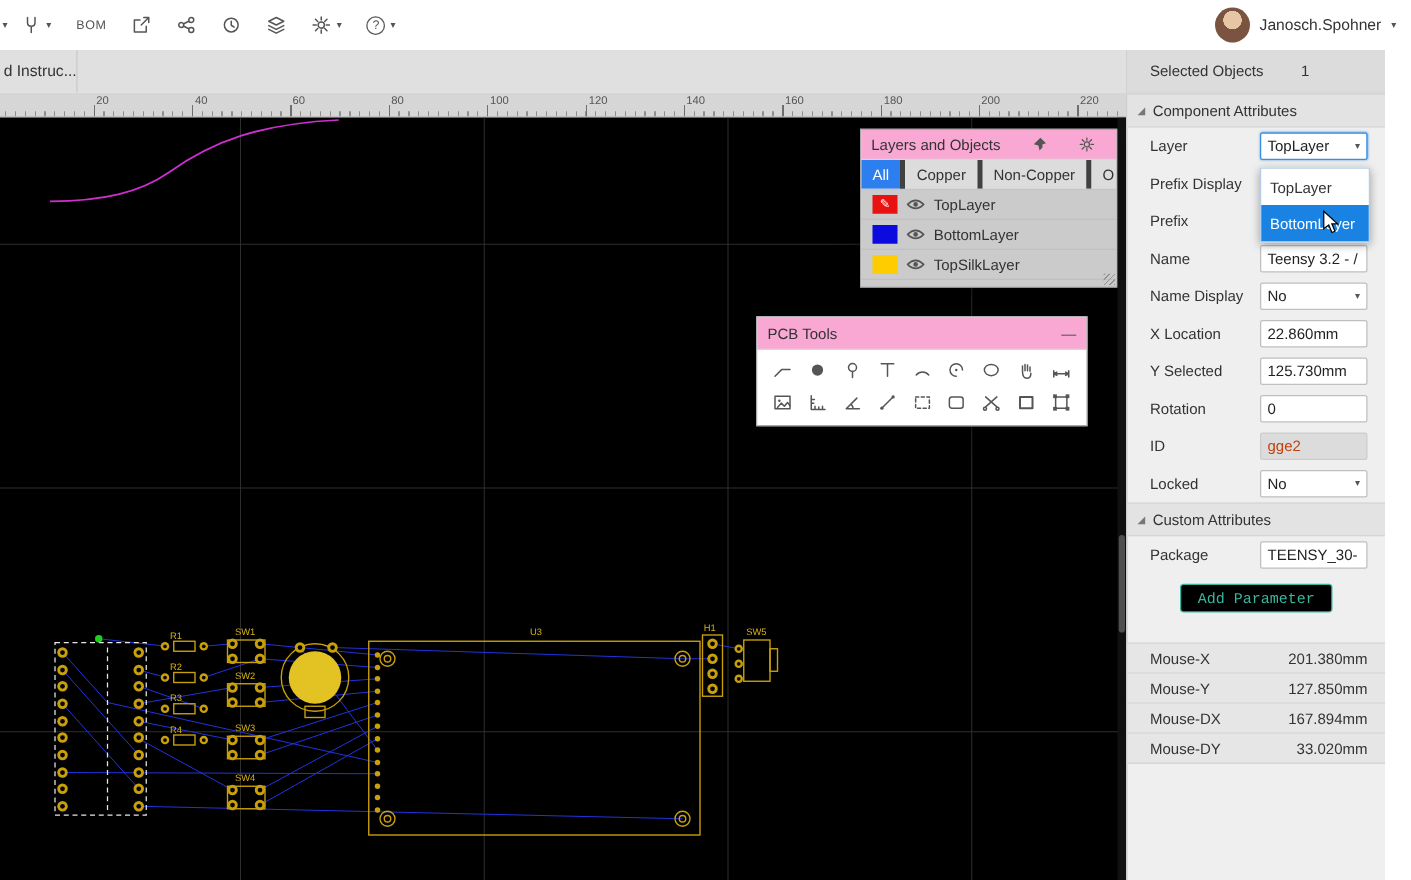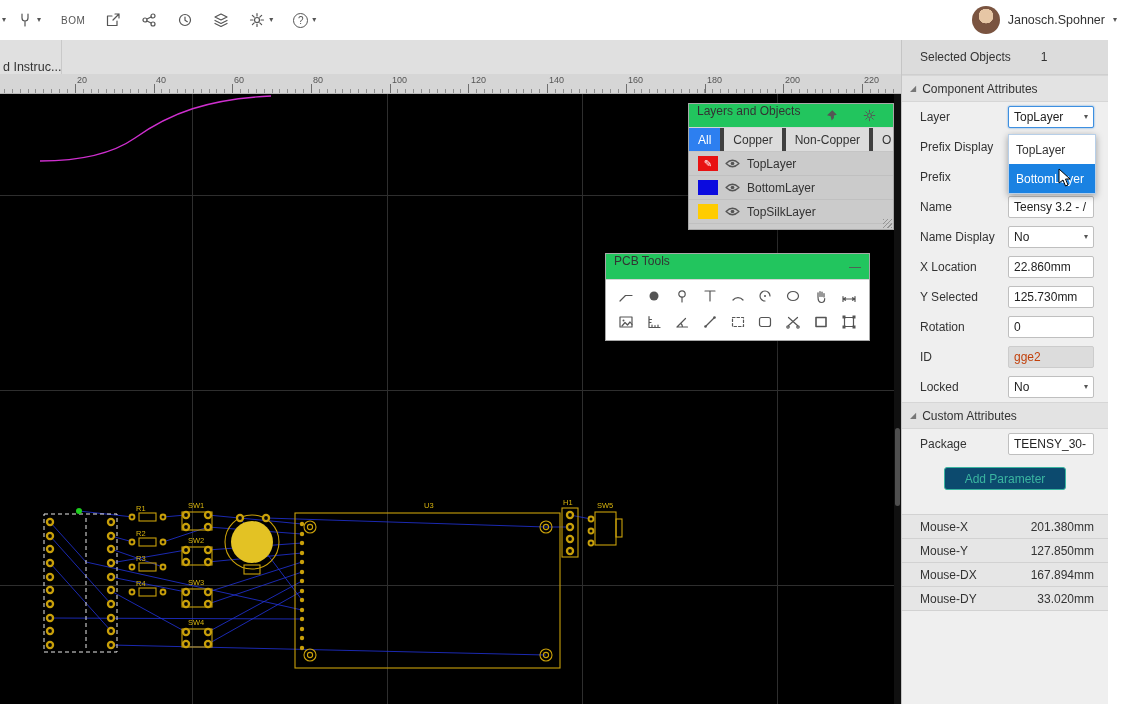--- a/index.html
+++ b/index.html
@@ -15,21 +15,21 @@
   .tb-user{margin-left:auto;display:flex;align-items:center;gap:8px;font-size:12.5px;color:#333;cursor:pointer}
   .avatar{width:28px;height:28px;border-radius:50%;background:radial-gradient(circle at 50% 36%,#e6c6a5 0 32%,#7a5440 33% 78%,#41302a 79%)}
 
   
   .workspace{display:flex;height:664px}
   .left{width:901px;display:flex;flex-direction:column}
   .gutter{flex:1;background:#fff}
 
   
   .tabbar{height:34px;background:#e0e0e0;display:flex;align-items:stretch}
-  .tab{display:flex;align-items:flex-end;font-size:12.5px;color:#333;border-right:1px solid #c9c9c9;white-space:nowrap;overflow:hidden;cursor:pointer}
+  .tab{display:flex;align-items:center;font-size:12.5px;color:#333;border-right:1px solid #c9c9c9;white-space:nowrap;overflow:hidden;cursor:pointer}
   .tab.partial{width:62px;padding:0 3px}
   .tab.active{background:#efefef;width:166px;padding:0 12px;gap:7px}
 
   
   .ruler{height:20px;background:#d6d6d6;position:relative;font-size:9px;color:#555;border-bottom:1px solid #b9b9b9}
   .ruler::before{content:"";position:absolute;left:4px;right:0;bottom:0;height:4px;
     background:repeating-linear-gradient(to right,#909090 0 1px,transparent 1px 7.87px)}
   .ruler::after{content:"";position:absolute;left:75px;right:0;bottom:0;height:9px;
     background:repeating-linear-gradient(to right,#6f6f6f 0 1px,transparent 1px 78.7px)}
   .ruler .tick{position:absolute;top:1px}
@@ -38,21 +38,21 @@
   .canvas{flex:1;position:relative;background:#000;overflow:hidden;
     background-image:linear-gradient(to right,#2e2e2e 1px,transparent 1px),
                      linear-gradient(to bottom,#2e2e2e 1px,transparent 1px);
     background-size:195px 195px;background-position:192px 101px}
   .pcb-svg{position:absolute;left:0;top:0}
   .vscroll{position:absolute;right:0;top:0;bottom:0;width:7px;background:#101010}
   .vscroll .thumb{position:absolute;top:334px;height:78px;left:1px;right:1px;background:#4f4f4f;border-radius:3px}
 
   
   .panel{position:absolute;background:#ebebeb;border:1px solid #a8a8a8;box-shadow:0 3px 14px rgba(0,0,0,.55);font-size:12px;color:#333}
-  .panel-hdr{height:24px;display:flex;background:#22c55e;border-bottom:1px solid #d5d5d5;padding:0 8px;gap:25px;cursor:move}
+  .panel-hdr{height:24px;display:flex;align-items:center;background:#f9a8d4;border-bottom:1px solid #d5d5d5;padding:0 8px;gap:25px;cursor:move}
   .panel-hdr .title{flex:1;white-space:nowrap}
   .phicon{color:#555;display:flex;align-items:center;cursor:pointer;font-size:12px;line-height:1}
   .layers{left:688px;top:9px;width:206px}
   .ltabs{display:flex;height:24px;background:#dcdcdc;border-bottom:1px solid #c5c5c5;overflow:hidden}
   .ltab{padding:0 9px;display:flex;align-items:center;border-right:4px solid #404040;white-space:nowrap;cursor:pointer}
   .ltab.active{background:#2d7ff0;color:#fff}
   .lbody{background:#cbcbcb;padding-bottom:5px;position:relative}
   .lbody::after{content:"";position:absolute;right:1px;bottom:1px;width:9px;height:9px;
     background:repeating-linear-gradient(135deg,#949494 0 1px,transparent 1px 3px)}
   .lrow{display:flex;align-items:center;height:24px;background:#cbcbcb;border-bottom:1px solid #c0c0c0;gap:7px;padding:0 8px 0 9px;cursor:pointer}
@@ -76,21 +76,21 @@
   .sechdr{height:27px;display:flex;align-items:center;gap:6px;padding-left:8px;background:#e3e3e3;border-top:1px solid #d6d6d6;border-bottom:1px solid #d6d6d6;cursor:pointer}
   .tri{font-size:8px;color:#777}
   .frow{height:30px;display:flex;align-items:center;justify-content:space-between;padding:0 14px 0 18px}
   .ctrl{width:86px;height:22px;background:#fff;border:1px solid #bfbfbf;border-radius:2px;display:flex;align-items:center;padding:0 5px;overflow:hidden;white-space:nowrap;font-size:12px;color:#222;cursor:pointer}
   .ctrl .caret{margin-left:auto}
   .ctrl.focus{border-color:#3d8fe0;box-shadow:0 0 2px rgba(61,143,224,.9)}
   .ctrl.readonly{background:#dcdcdc;color:#c2410c;border-color:#ccc;cursor:default}
   .dropdown{position:absolute;top:94px;left:106px;width:88px;background:#fff;border:1px solid #b7cfe8;box-shadow:0 2px 7px rgba(0,0,0,.35);z-index:10}
   .opt{height:29px;display:flex;align-items:center;padding-left:7px;cursor:pointer;overflow:hidden;white-space:nowrap}
   .opt.hl{background:#1a82e2;color:#fff}
-  .addbtn{display:block;margin:8px auto 10px;width:122px;height:23px;background:#0c4a6e;border:1px solid #3ab5a0;color:#3ab5a0;border-radius:3px;font-size:12px;font-family:Liberation Sans, sans-serif;cursor:pointer}
+  .addbtn{display:block;margin:8px auto 10px;width:122px;height:23px;background:#000000;border:1px solid #3ab5a0;color:#3ab5a0;border-radius:3px;font-size:12px;font-family:Liberation Mono, monospace;cursor:pointer}
   .mtable{margin-top:24px;border-top:1px solid #d2d2d2}
   .mrow{height:24px;display:flex;align-items:center;justify-content:space-between;padding:0 14px 0 18px;background:#e6e6e6;border-bottom:1px solid #d2d2d2}
 
   .cursor{position:absolute;left:1058px;top:168px;z-index:50}
 </style>
 </head>
 <body>
 
 <div class="app">
 

